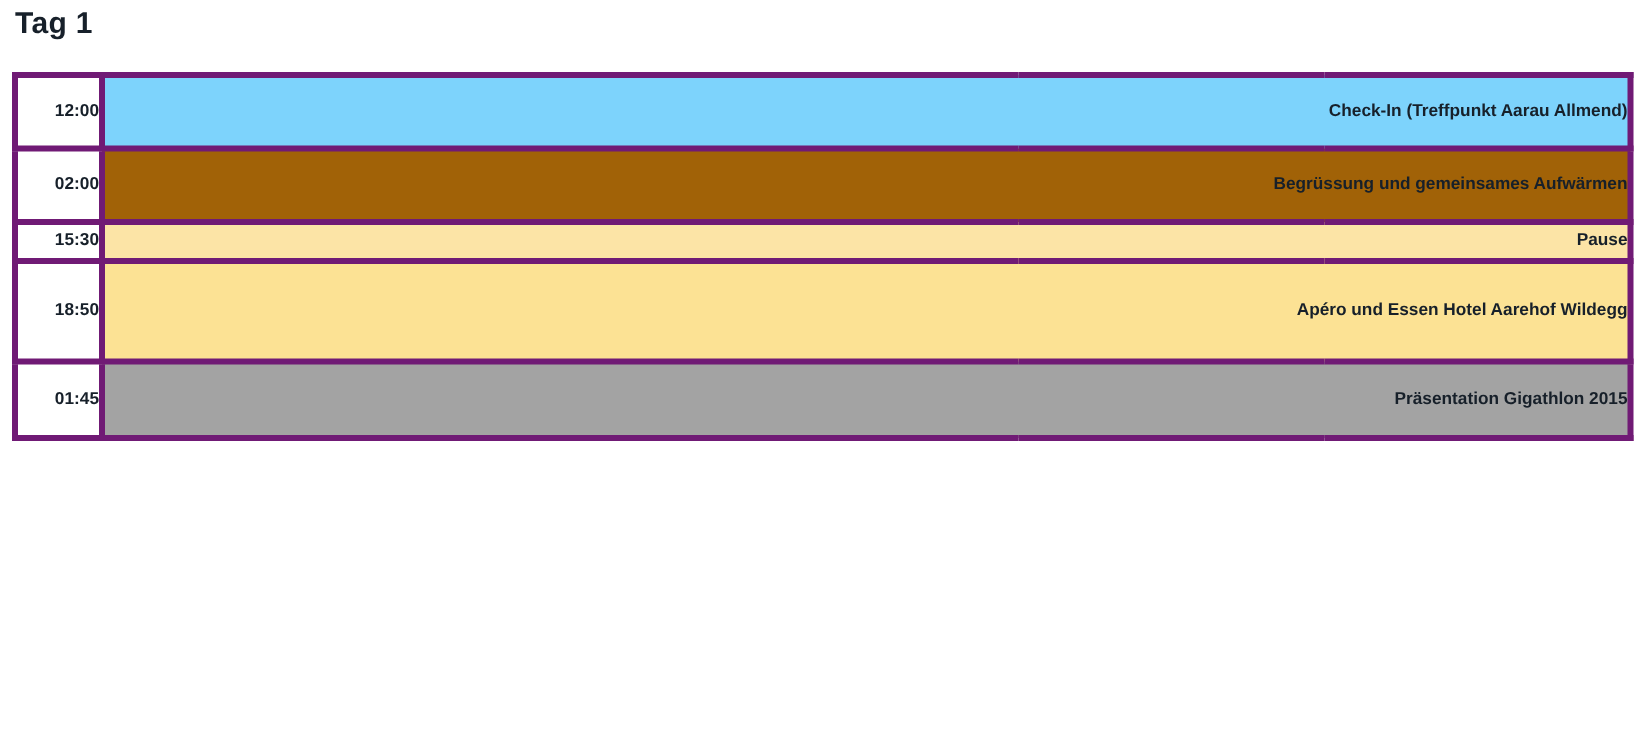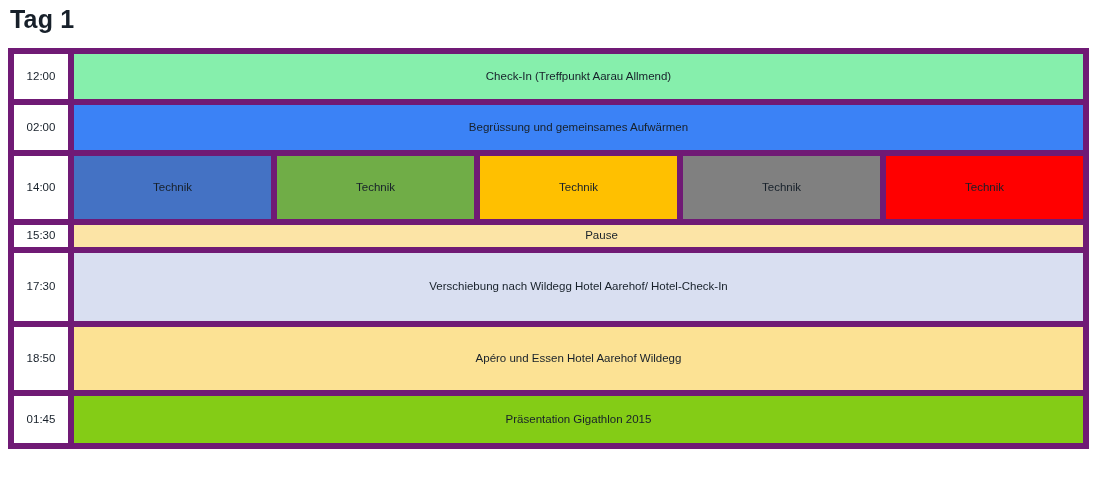--- a/index.html
+++ b/index.html
@@ -12,41 +12,41 @@
     height: 486px;
     font-family: "Liberation Sans", sans-serif;
     color: #17202a;
     overflow: hidden;
   }
 
   #page-title {
     position: absolute;
     left: 10px;
     top: 5px;
-    font-size: 25px;
+    font-size: 20px;
     font-weight: bold;
     letter-spacing: 0.2px;
     color: #17202a;
   }
 
   #schedule-table {
     position: absolute;
     left: 8px;
     top: 48px;
     width: 1081px;
     border-collapse: collapse;
     table-layout: fixed;
   }
 
   #schedule-table td {
-    border: 6px solid #701a75;
+    border: 4px solid #701a75;
     padding: 0;
     font-size: 11.5px;
-    font-weight: normal;
-    text-align: center;
+    font-weight: bold;
+    text-align: right;
     vertical-align: middle;
     color: #17202a;
     line-height: 1.2;
   }
 
   td.time-cell {
     width: 54px;
     background: #ffffff;
     text-align: left;
     vertical-align: top;
@@ -76,52 +76,40 @@
 </head>
 <body>
 
 <div id="page-title">Tag 1</div>
 
 <table id="schedule-table">
   <tbody>
 
     <tr class="r-checkin">
       <td class="time-cell">12:00</td>
-      <td class="event-cell" colspan="5" style="background-color: #86efac;">Check-In (Treffpunkt Aarau Allmend)</td>
+      <td class="event-cell" colspan="5" style="background-color: #7dd3fc;">Check-In (Treffpunkt Aarau Allmend)</td>
     </tr>
 
     <tr class="r-begruess">
       <td class="time-cell">02:00</td>
-      <td class="event-cell" colspan="5" style="background-color: #3b82f6; margin-top: 24px;">Begrüssung und gemeinsames Aufwärmen</td>
+      <td class="event-cell" colspan="5" style="background-color: #a16207; margin-top: 24px;">Begrüssung und gemeinsames Aufwärmen</td>
     </tr>
 
-    <tr class="r-technik1">
-      <td class="time-cell">14:00</td>
-      <td class="event-cell" style="background-color: rgb(68, 114, 196);">Technik</td>
-      <td class="event-cell" style="background-color: rgb(112, 173, 71);">Technik</td>
-      <td class="event-cell" style="background-color: rgb(255, 192, 0);">Technik</td>
-      <td class="event-cell" style="background-color: rgb(128, 128, 128);">Technik</td>
-      <td class="event-cell" style="background-color: rgb(255, 0, 0);">Technik</td>
-    </tr>
 
     <tr class="r-pause">
       <td class="time-cell">15:30</td>
       <td class="event-cell" colspan="5" style="background-color: rgb(252, 228, 166); padding-left: 46px;">Pause</td>
     </tr>
 
 
-    <tr class="r-verschieb">
-      <td class="time-cell">17:30</td>
-      <td class="event-cell" colspan="5" style="background-color: rgb(217, 223, 241);">Verschiebung nach Wildegg Hotel Aarehof/ Hotel-Check-In</td>
-    </tr>
 
     <tr class="r-apero">
       <td class="time-cell">18:50</td>
       <td class="event-cell" colspan="5" style="background-color: rgb(252, 226, 148);">Apéro und Essen Hotel Aarehof Wildegg</td>
     </tr>
 
     <tr class="r-praesent">
       <td class="time-cell">01:45</td>
-      <td class="event-cell" colspan="5" style="background-color: #84cc16;">Präsentation Gigathlon 2015</td>
+      <td class="event-cell" colspan="5" style="background-color: #a3a3a3;">Präsentation Gigathlon 2015</td>
     </tr>
 
   </tbody>
 </table>
 
 </body></html>

